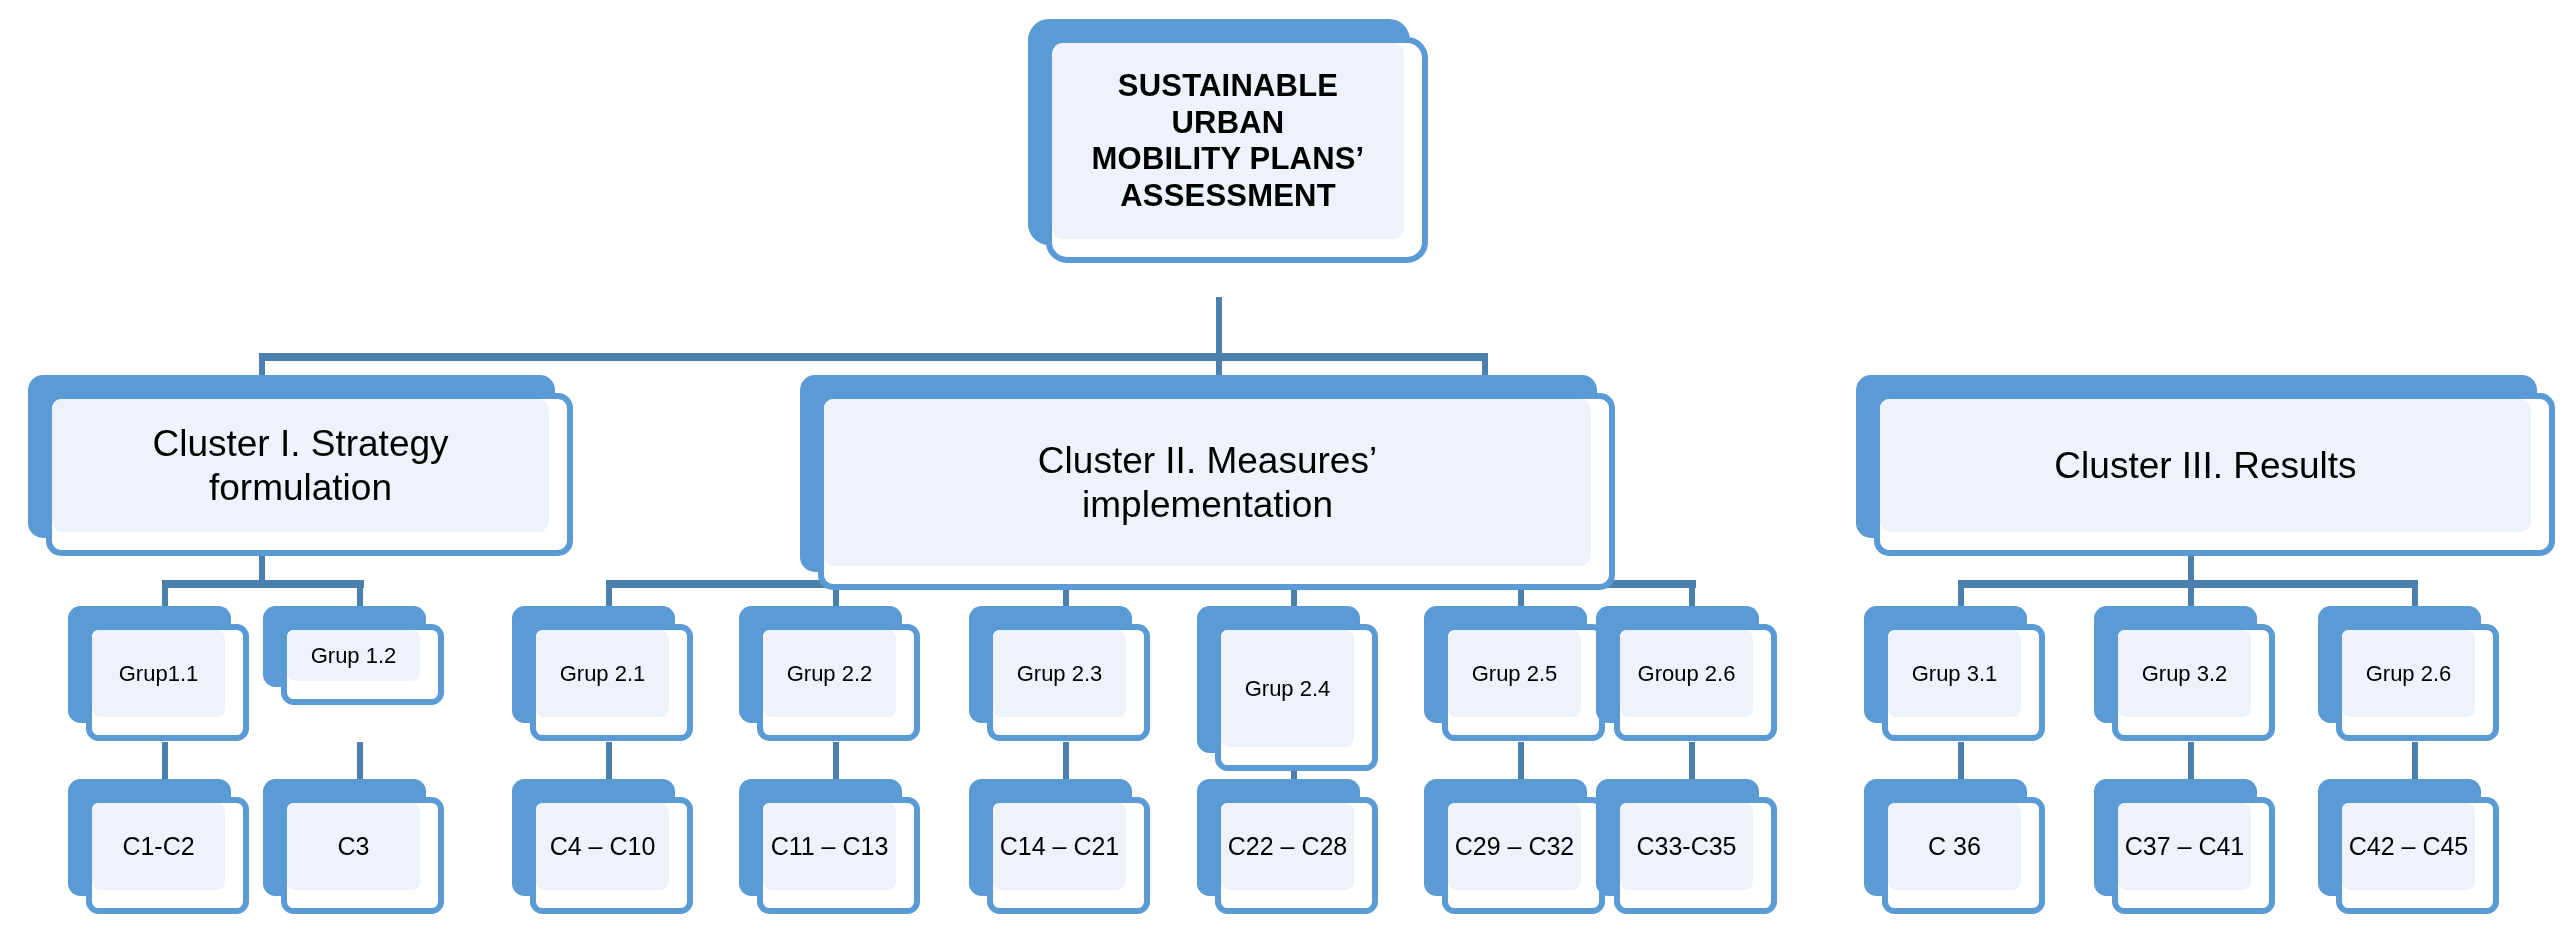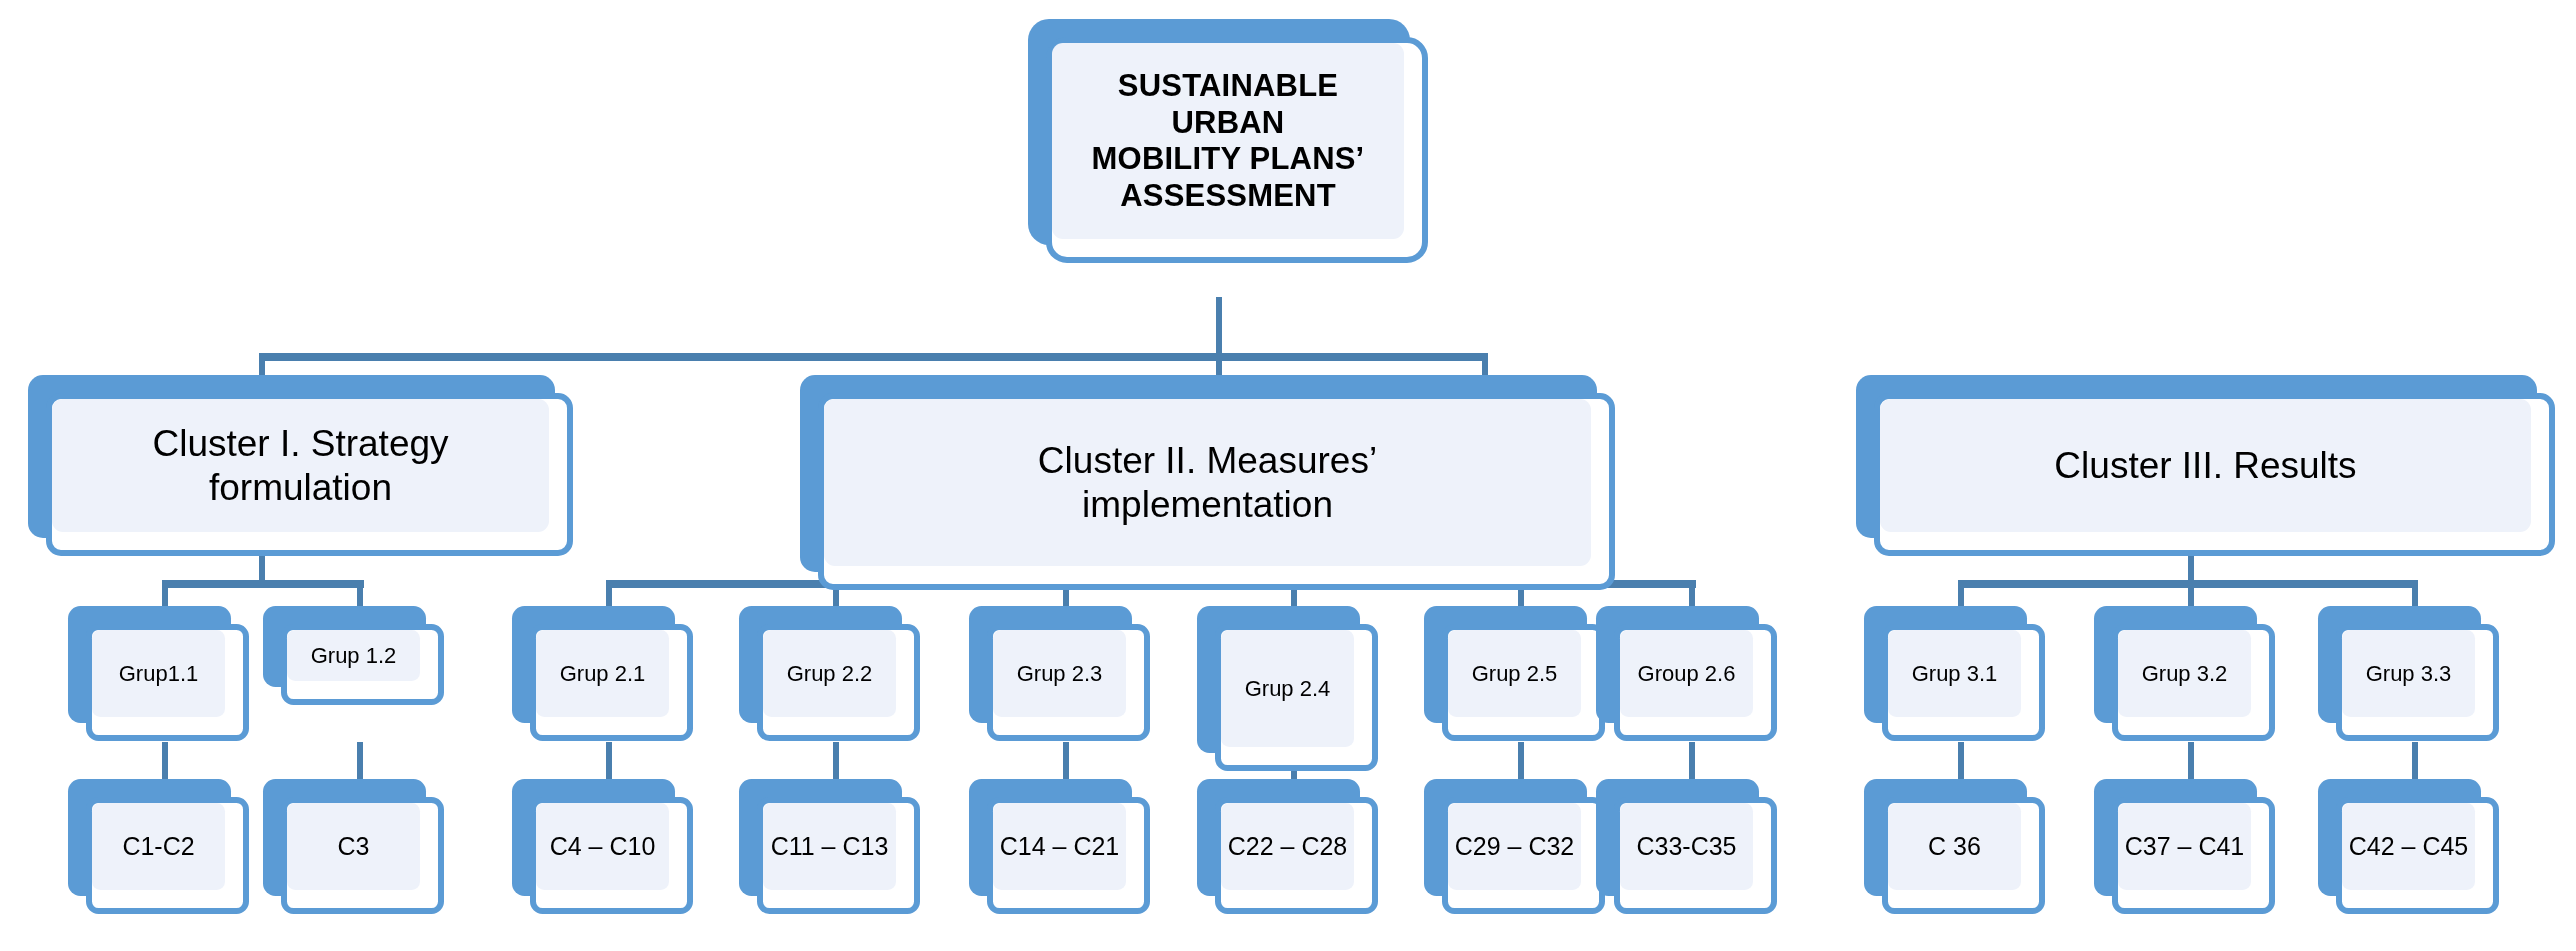--- a/index.html
+++ b/index.html
@@ -269,21 +269,21 @@
     <div class="card">
       <div class="fill"></div>
       <div class="label">Grup 3.2</div>
     </div>
   </div>
 
   <div class="node group" style="left:2318px; top:606px; width:181px; height:135px;">
     <div class="plate"></div>
     <div class="card">
       <div class="fill"></div>
-      <div class="label">Grup 3.3</div>
+      <div class="label">Grup 2.6</div>
     </div>
   </div>
 
   <div class="node leaf" style="left:68px; top:779px; width:181px; height:135px;">
     <div class="plate"></div>
     <div class="card">
       <div class="fill"></div>
       <div class="label">C1-C2</div>
     </div>
   </div>

